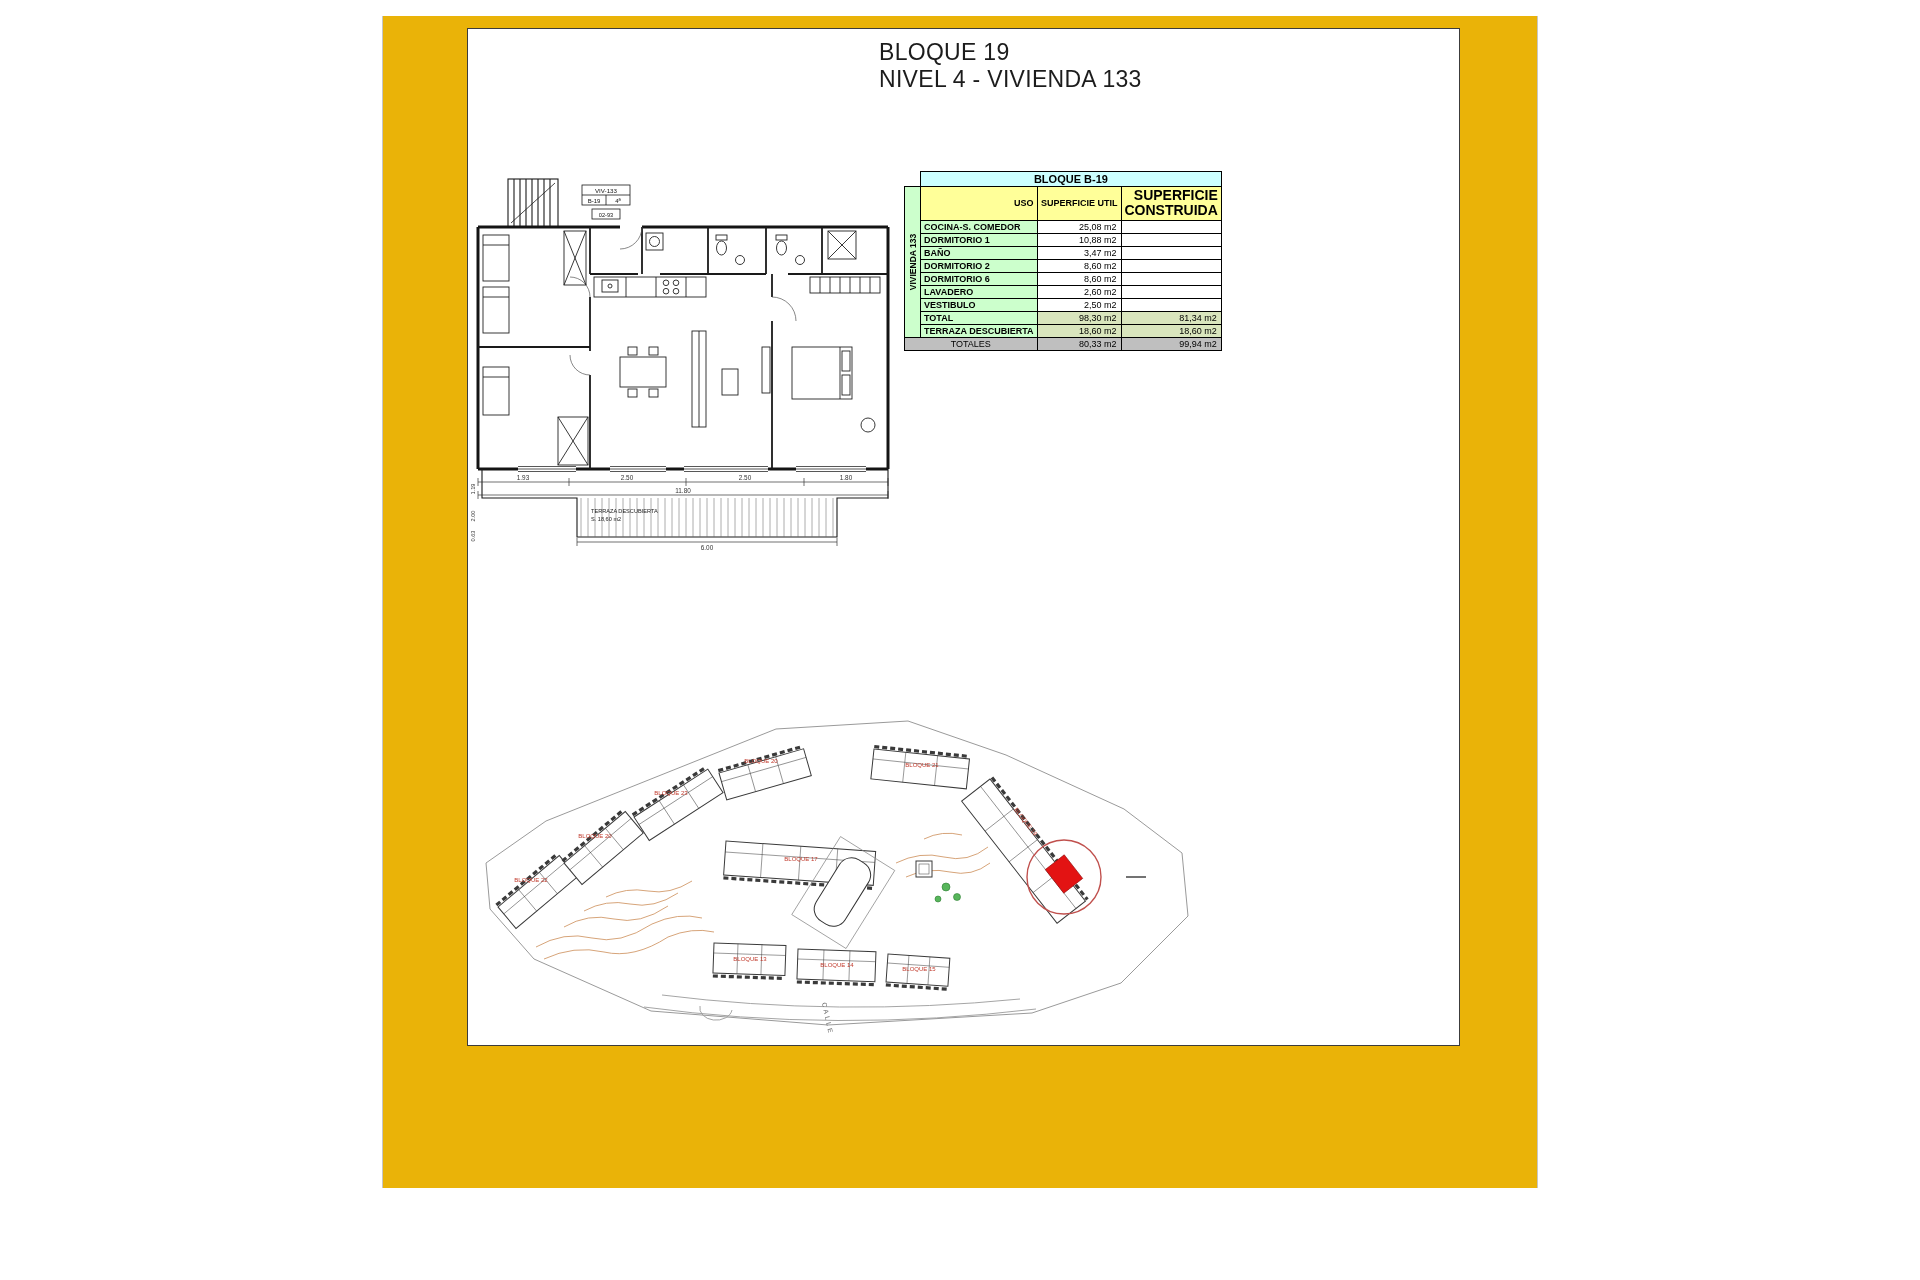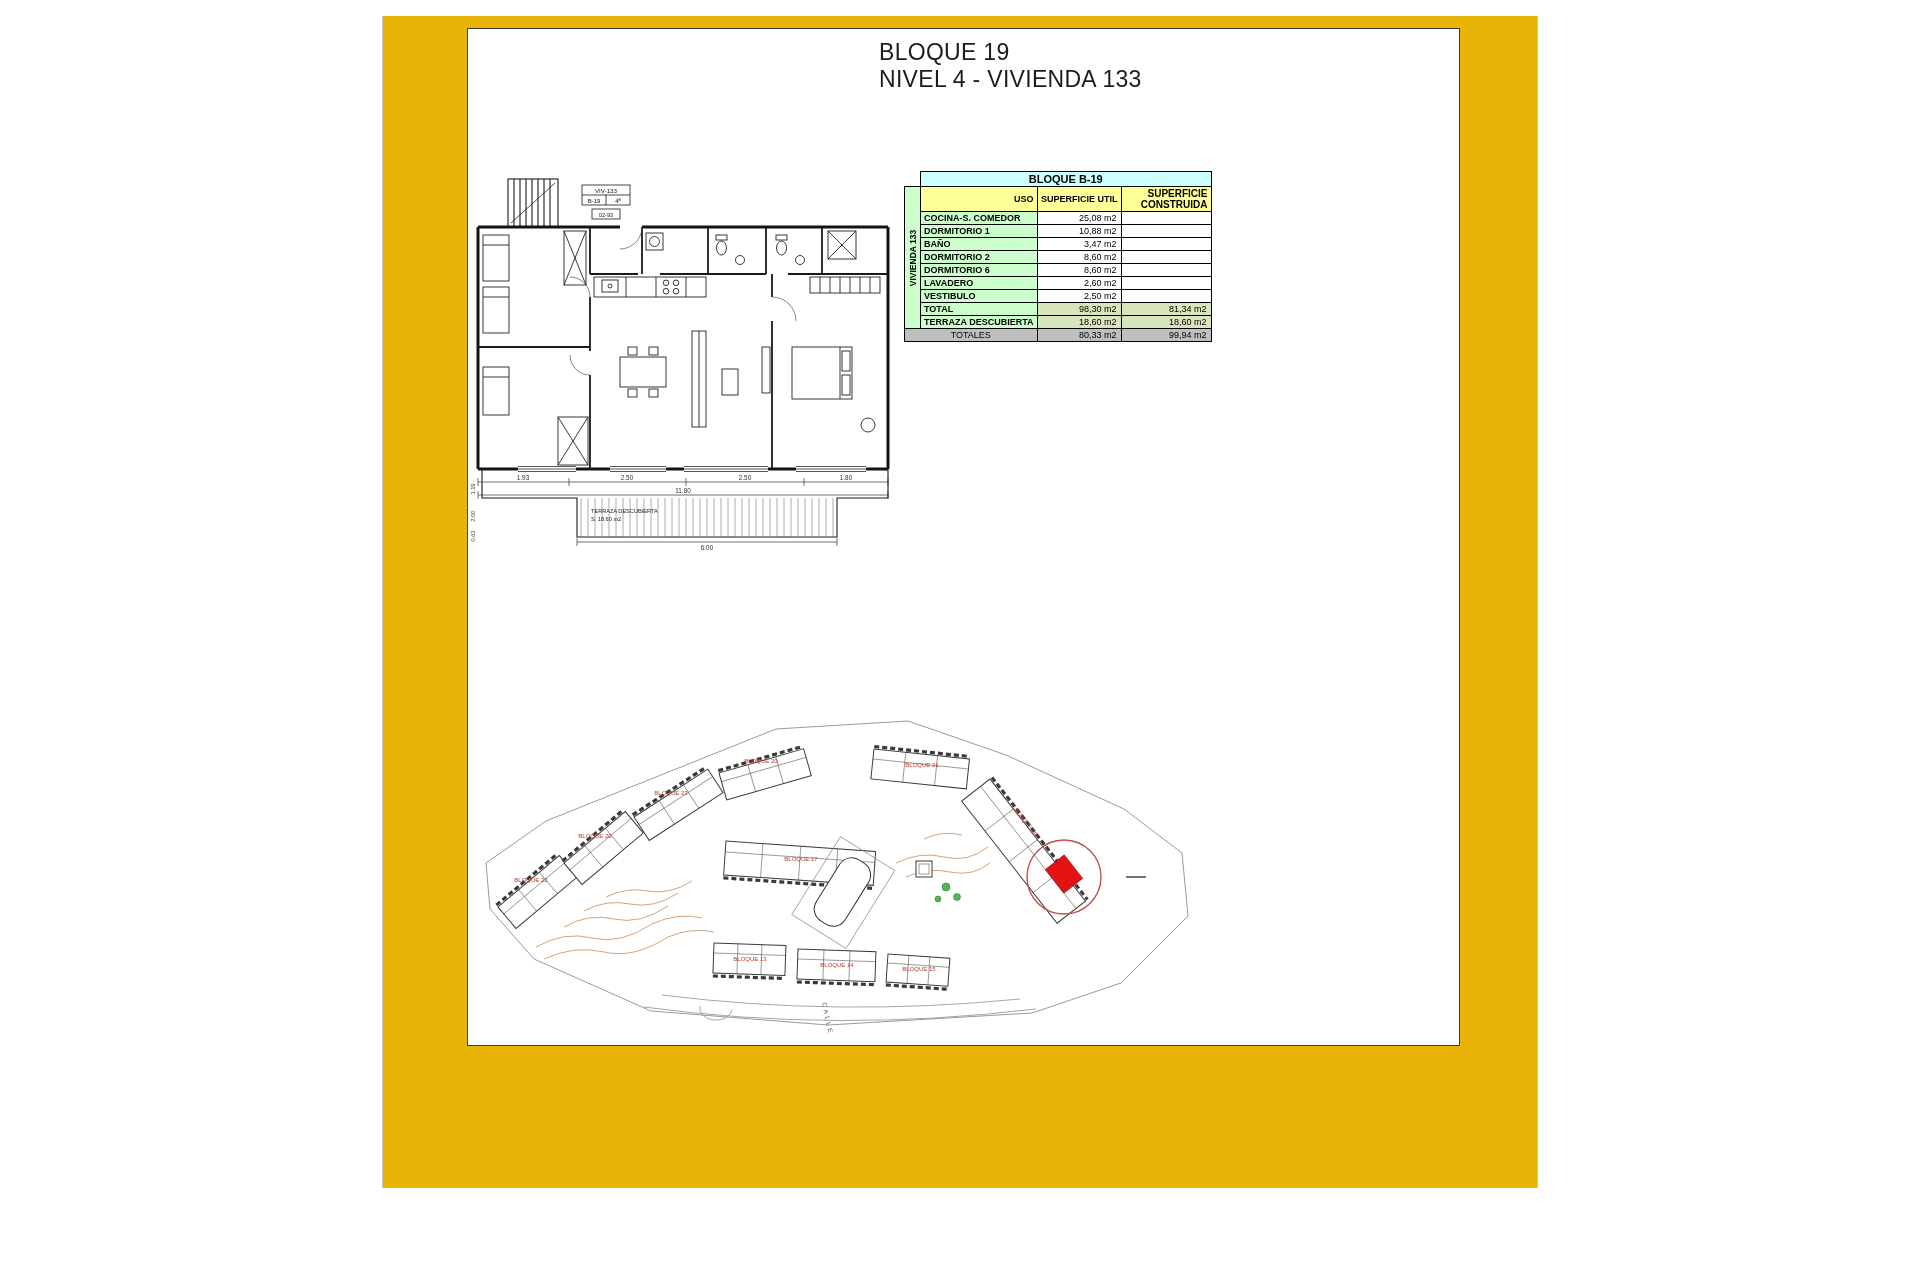--- a/index.html
+++ b/index.html
@@ -9,21 +9,21 @@
          border-left:1px solid #c6c6c6;border-right:1px solid #c6c6c6}
   .frame{position:absolute;left:84px;top:12px;width:993px;height:1018px;border:1px solid #3c3c3c;background:#fff}
   .sheet-title{position:absolute;left:411px;top:10px;font-size:23px;line-height:27px;letter-spacing:.3px;color:#1c1c1c;white-space:nowrap}
 
   
   .areas{position:absolute;left:436px;top:142px;border-collapse:collapse;table-layout:fixed;font-size:9px;color:#000}
   .areas td,.areas th{border:1px solid #000;height:13px;padding:1px 3px;overflow:hidden;white-space:nowrap}
   .areas .spacer{border:none;background:#fff}
   .areas .blk{background:#ccffff;font-weight:bold;text-align:center;font-size:11px}
   .areas .yellow{background:#ffff99;font-weight:bold;text-align:right}
-  .areas .yellow.small{font-size:10px;line-height:1.1;white-space:normal}
+  .areas .yellow.small{font-size:14px;line-height:1.1;white-space:normal}
   .areas .green{background:#ccffcc;font-weight:bold;text-align:left}
   .areas .val{text-align:right;font-weight:normal;padding-right:4px}
   .areas .tg{background:#d9e5bd}
   .areas .gray{background:#bfbfbf;font-weight:normal}
   .areas .gray.center{text-align:center}
   .vcell{background:#ccffcc;position:relative;padding:0}
   .vcell span{position:absolute;left:50%;top:50%;transform:translate(-50%,-50%) rotate(-90deg);
               font-size:8.5px;font-weight:bold;white-space:nowrap}
 
   .floorplan{position:absolute;left:2px;top:140px;width:430px;height:400px}

